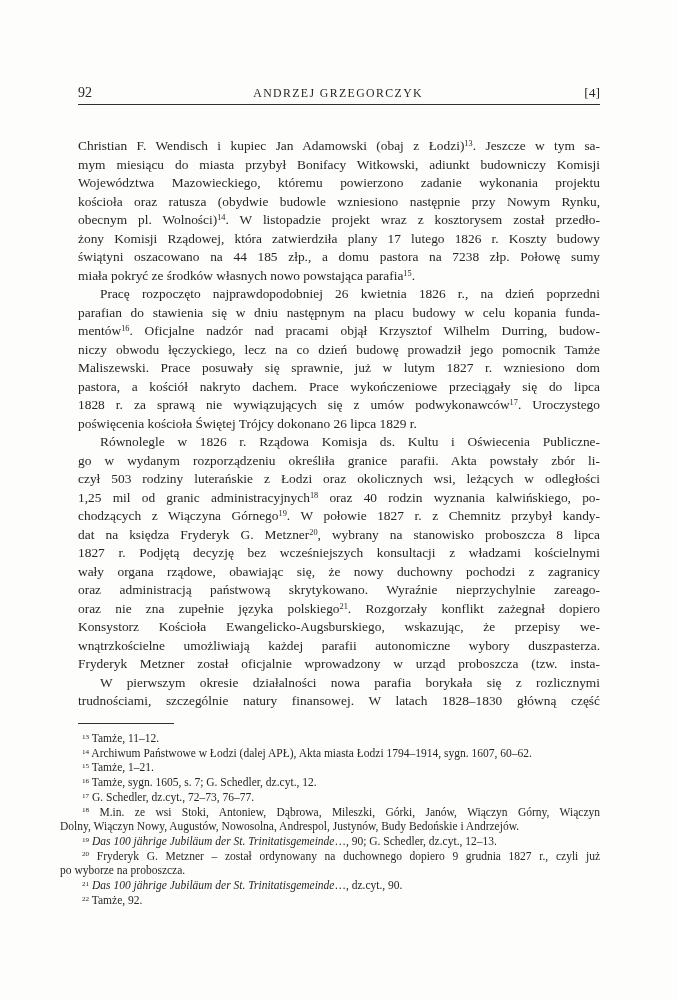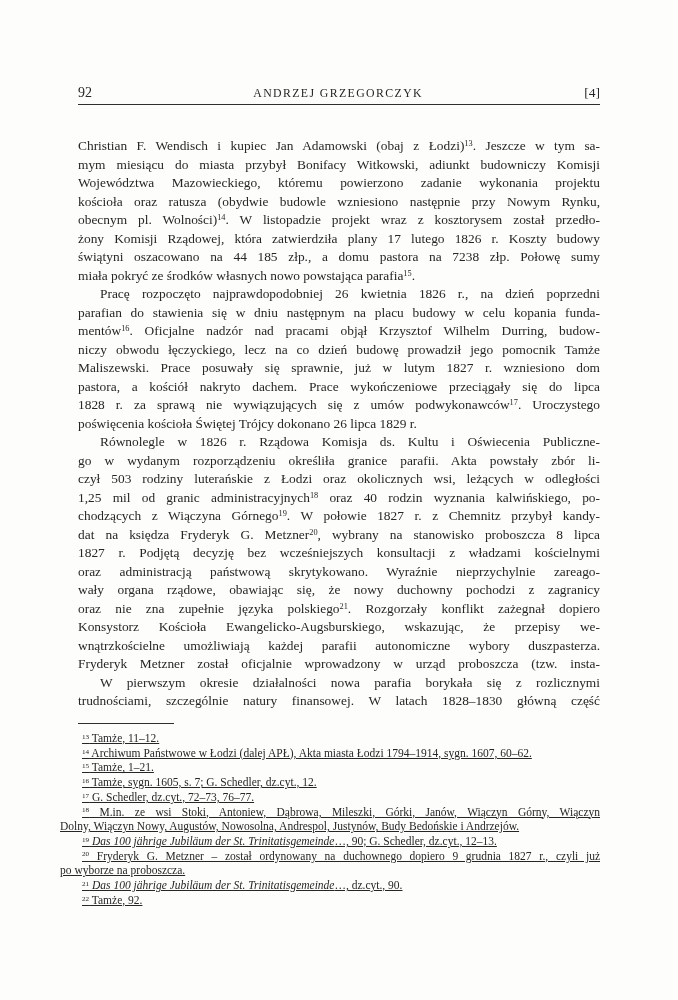--- a/index.html
+++ b/index.html
@@ -11,21 +11,21 @@
   .pg{font-size:14px;}
   .rt{font-size:11.8px;letter-spacing:1.4px;margin-top:20px;}
   .cm{font-size:13.5px;}
   .btext{position:absolute;left:78px;top:101px;width:522px;
          font-size:13.4px;line-height:18.5px;margin-top:36px;}
   .bline{height:18.5px;text-align:left;}
   .bline.just{text-align:justify;text-align-last:justify;}
   .bline.ind{text-indent:22px;}
   .fn-sep{position:absolute;left:78px;top:723px;width:96px;height:1.2px;background:#2f2f2f;}
   .ftext{position:absolute;left:60px;top:731px;width:540px;
-         font-size:11.5px;line-height:14.7px;text-decoration:underline;}
+         font-size:11.5px;line-height:14.7px;}
   .fline{min-height:14.7px;}
   .fline.find{text-indent:22px;}
   .fline.just{text-align:justify;text-align-last:justify;}
   sup{font-size:0.62em;line-height:0;vertical-align:baseline;position:relative;top:-0.45em;}
   em{font-style:italic;}
 </style>
 </head>
 <body>
 
 <div class="page">
@@ -52,22 +52,22 @@
       <div class="bline just">pastora, a kościół nakryto dachem. Prace wykończeniowe przeciągały się do lipca</div>
       <div class="bline just">1828 r. za sprawą nie wywiązujących się z umów podwykonawców<sup>17</sup>. Uroczystego</div>
       <div class="bline">poświęcenia kościoła Świętej Trójcy dokonano 26 lipca 1829 r.</div>
       <div class="bline just ind">Równolegle w 1826 r. Rządowa Komisja ds. Kultu i Oświecenia Publiczne-</div>
       <div class="bline just">go w wydanym rozporządzeniu określiła granice parafii. Akta powstały zbór li-</div>
       <div class="bline just">czył 503 rodziny luterańskie z Łodzi oraz okolicznych wsi, leżących w odległości</div>
       <div class="bline just">1,25 mil od granic administracyjnych<sup>18</sup> oraz 40 rodzin wyznania kalwińskiego, po-</div>
       <div class="bline just">chodzących z Wiączyna Górnego<sup>19</sup>. W połowie 1827 r. z Chemnitz przybył kandy-</div>
       <div class="bline just">dat na księdza Fryderyk G. Metzner<sup>20</sup>, wybrany na stanowisko proboszcza 8 lipca</div>
       <div class="bline just">1827 r. Podjętą decyzję bez wcześniejszych konsultacji z władzami kościelnymi</div>
+      <div class="bline just">wały organa rządowe, obawiając się, że nowy duchowny pochodzi z zagranicy</div>
       <div class="bline just">oraz administracją państwową skrytykowano. Wyraźnie nieprzychylnie zareago-</div>
-      <div class="bline just">wały organa rządowe, obawiając się, że nowy duchowny pochodzi z zagranicy</div>
       <div class="bline just">oraz nie zna zupełnie języka polskiego<sup>21</sup>. Rozgorzały konflikt zażegnał dopiero</div>
       <div class="bline just">Konsystorz Kościoła Ewangelicko-Augsburskiego, wskazując, że przepisy we-</div>
       <div class="bline just">wnątrzkościelne umożliwiają każdej parafii autonomiczne wybory duszpasterza.</div>
       <div class="bline just">Fryderyk Metzner został oficjalnie wprowadzony w urząd proboszcza (tzw. insta-</div>
       <div class="bline just ind">W pierwszym okresie działalności nowa parafia borykała się z rozlicznymi</div>
       <div class="bline just">trudnościami, szczególnie natury finansowej. W latach 1828–1830 główną część</div>
     </div>
 
   <div class="fn-sep"></div>
 

